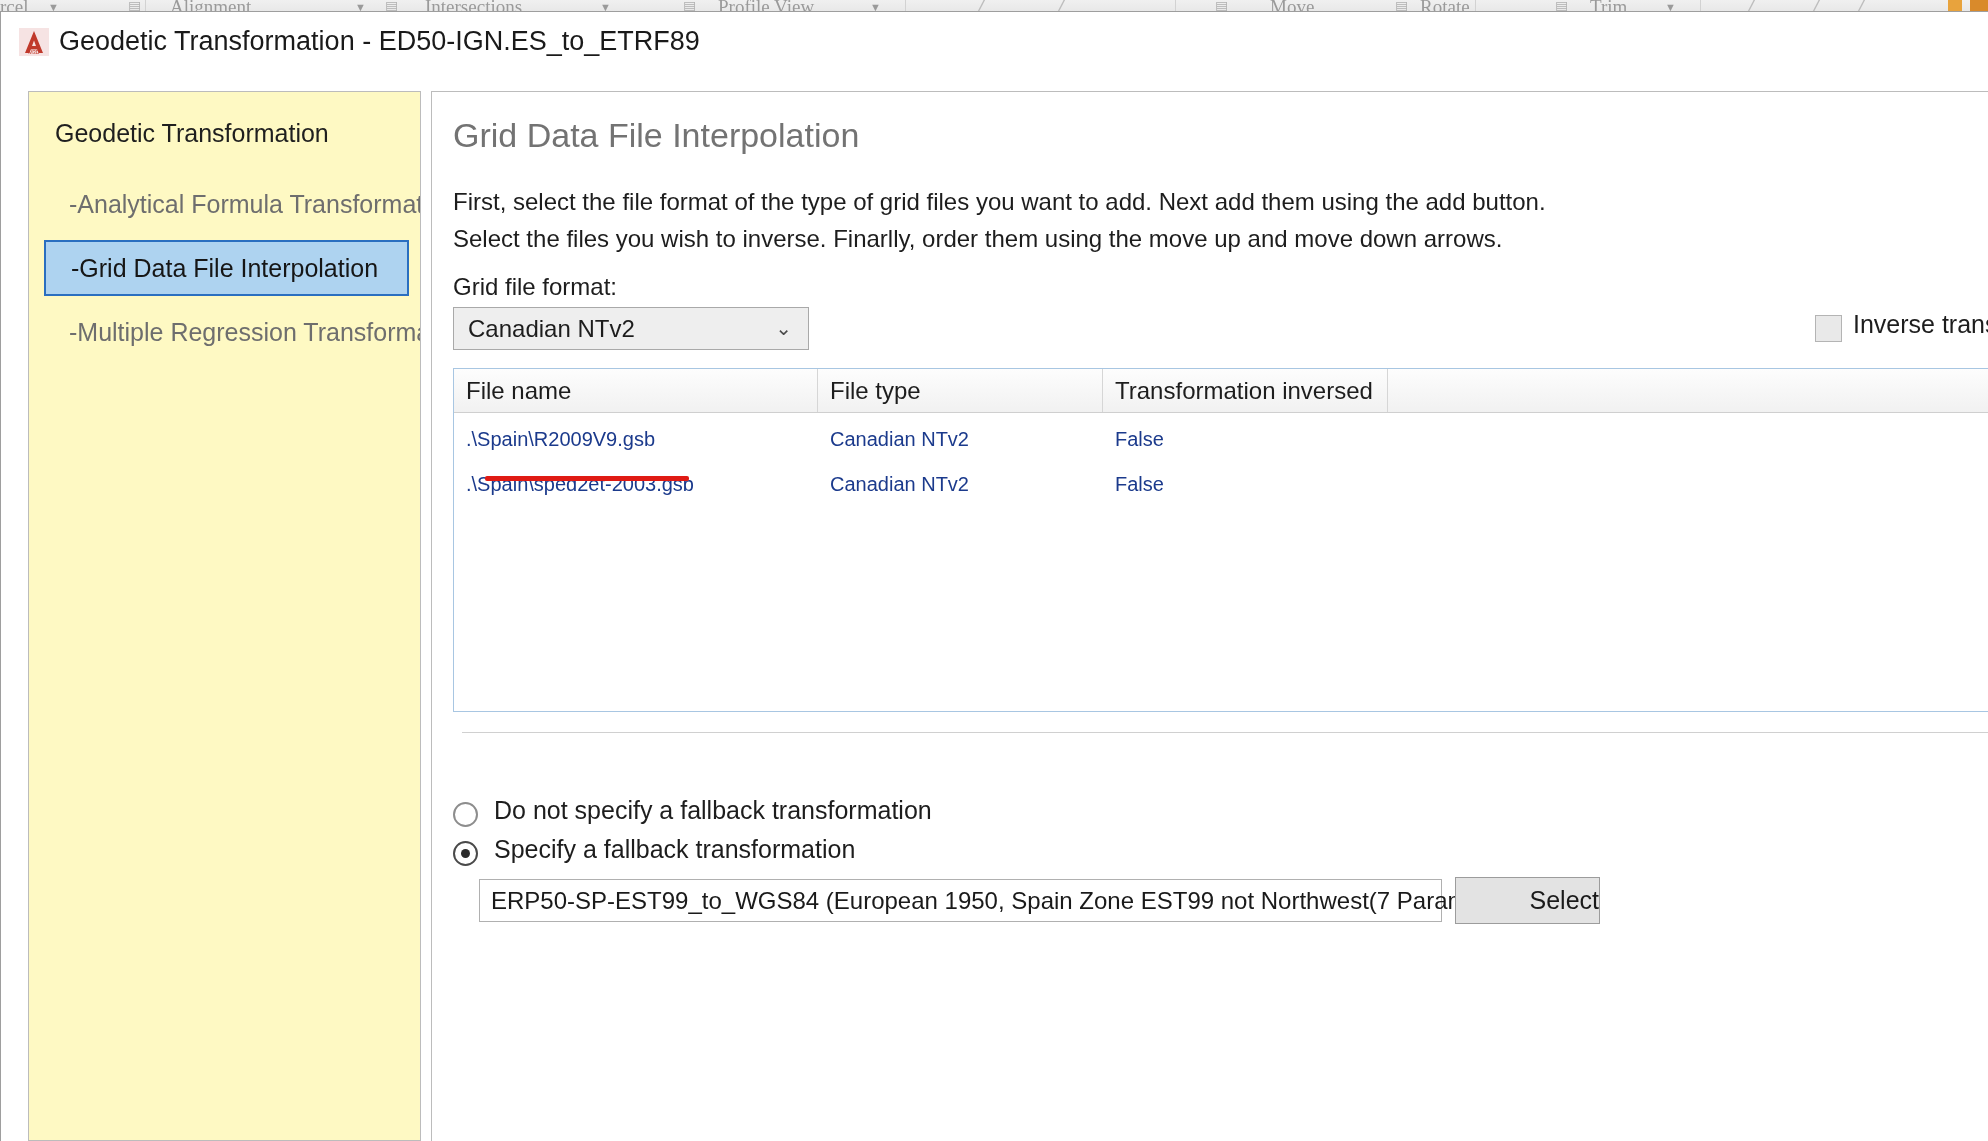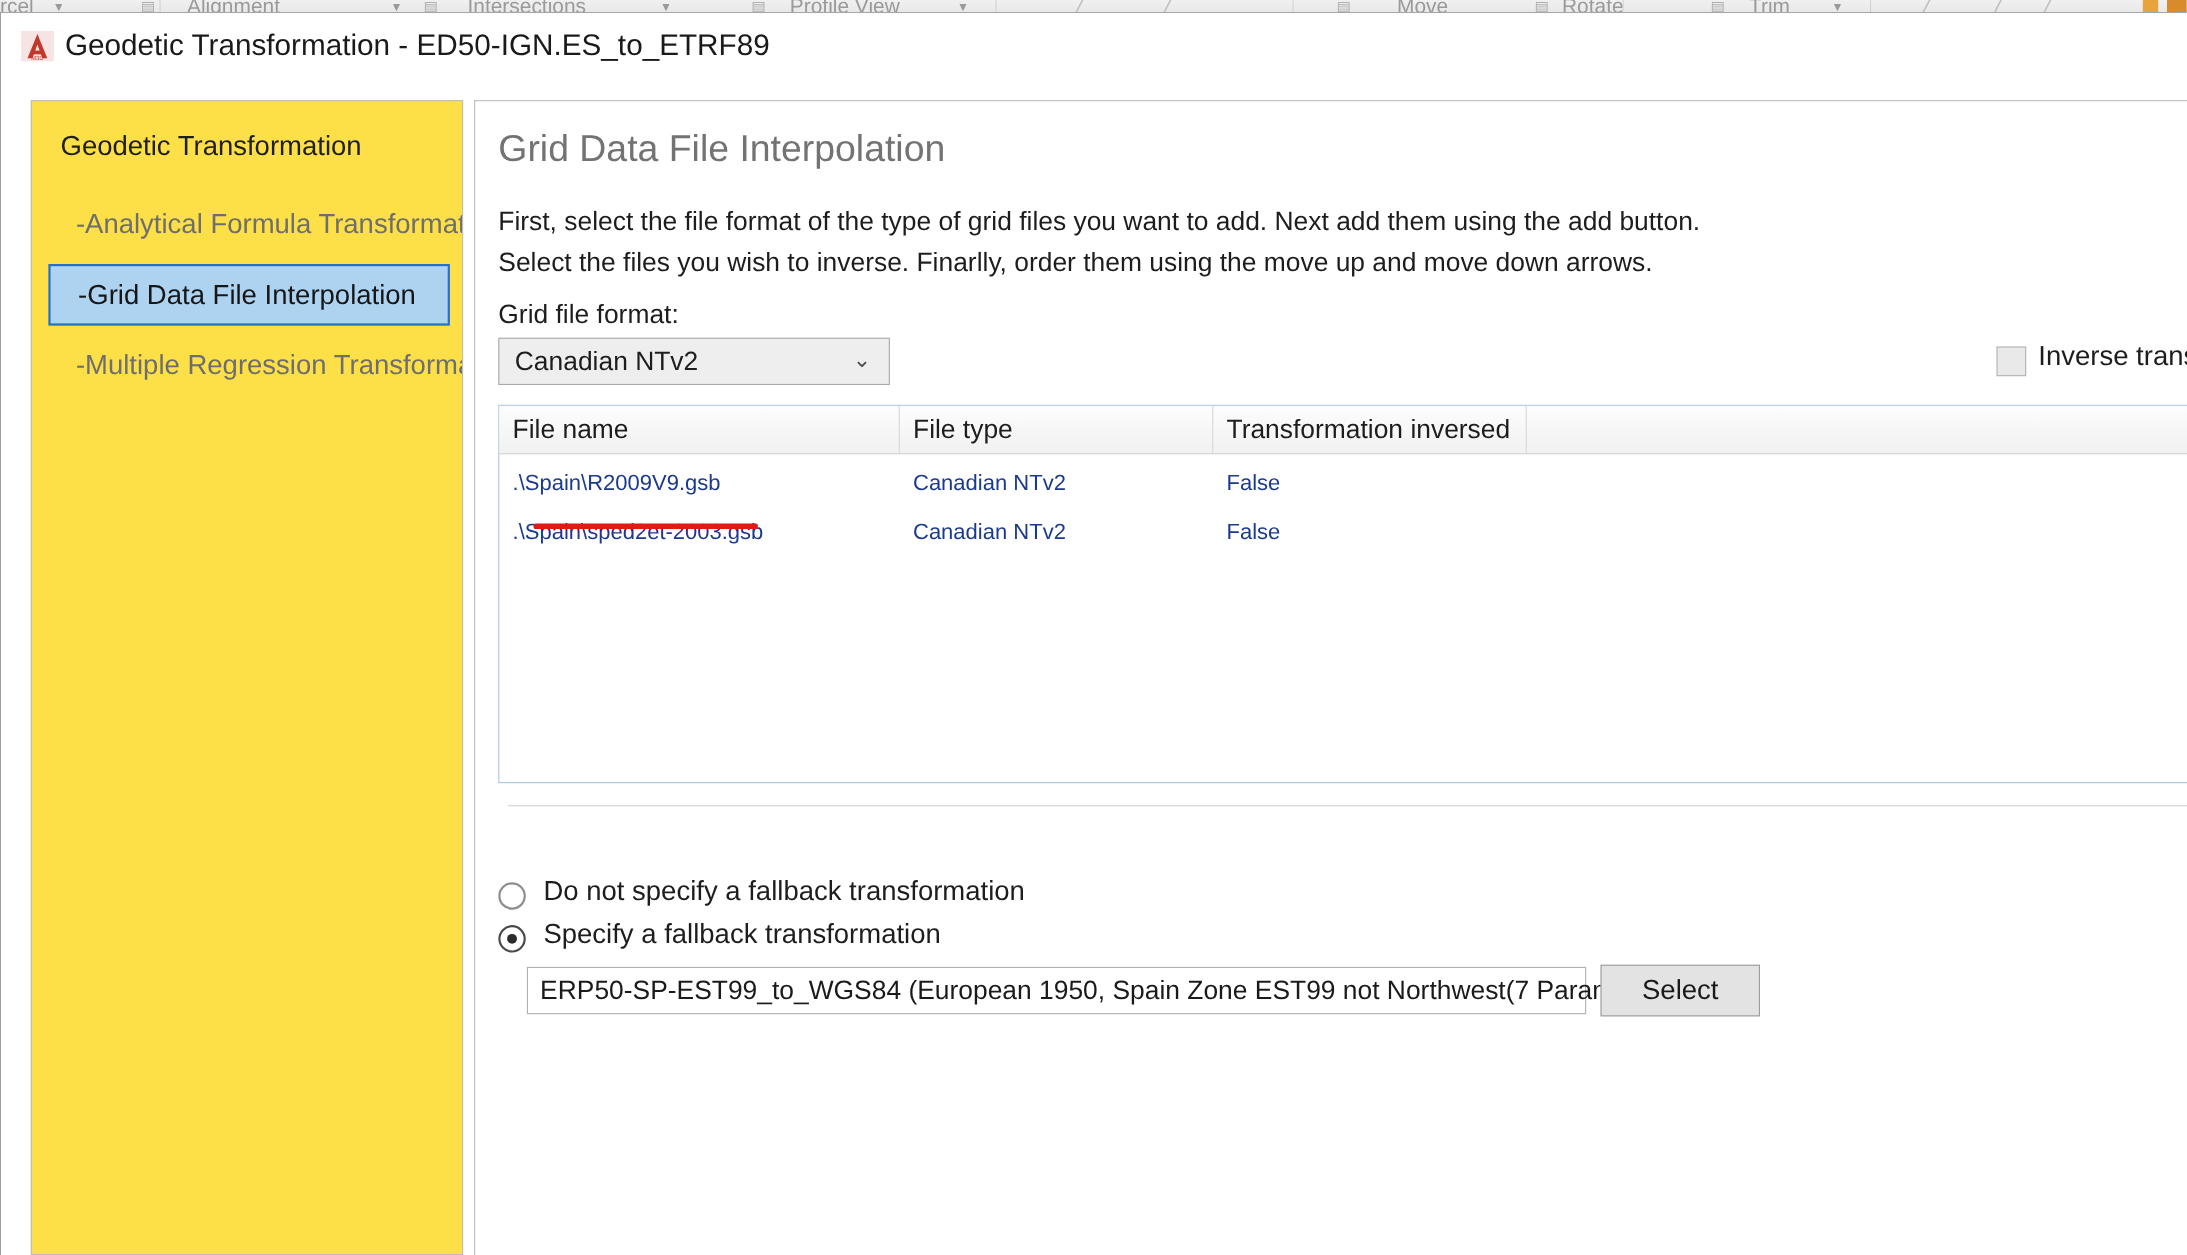--- a/index.html
+++ b/index.html
@@ -10,20 +10,21 @@
     background: #ffffff;
     font-family: "Liberation Sans", sans-serif;
   }
 
   
   #bg-ribbon {
     position: absolute; left: 0; top: 0; width: 1988px; height: 18px;
     background: linear-gradient(#f0f0f0, #e4e4e4);
     border-bottom: 1px solid #c8c8c8;
     overflow: hidden;
+    font-family: Liberation Serif, serif;
   }
   .ribbon-item {
     position: absolute; top: -4px;
     font-size: 19px; color: #9a9a9a; white-space: nowrap;
   }
   .ribbon-caret {
     position: absolute; top: 1px;
     font-size: 11px; color: #9a9a9a;
   }
   .ribbon-glyph {
@@ -74,21 +75,21 @@
   #dlg-body {
     position: absolute; left: 0; top: 56px;
     width: 1988px; height: 1074px;
     background: #ffffff;
   }
 
   
   #nav-panel {
     position: absolute; left: 27px; top: 23px;
     width: 393px; height: 1050px;
-    background: #fde047;
+    background: #fef9c3;
     border: 1px solid #bcbcbc;
     overflow: hidden;
   }
   #nav-root {
     position: absolute; left: 26px; top: 27px;
     font-size: 25px; color: #1f1f1f; white-space: nowrap;
   }
   .nav-item {
     position: absolute; left: 15px;
     width: 365px; height: 56px;
@@ -244,21 +245,21 @@
   #fallback-input-value {
     position: absolute; left: 11px; top: 0;
     line-height: 41px; font-size: 24px; color: #1a1a1a;
     white-space: nowrap;
   }
   #select-button {
     position: absolute; left: 1023px; top: 785px;
     width: 145px; height: 47px;
     background: #e3e3e3;
     border: 1px solid #9c9c9c;
-    text-align: center;
+    text-align: right;
     line-height: 45px;
     font-size: 25px; color: #1a1a1a;
   }
 </style>
 </head>
 <body>
 
 <div id="bg-ribbon">
     <div class="ribbon-item" style="left: 0px;">rcel</div>
     <div class="ribbon-caret" style="left: 48px;">▼</div>

